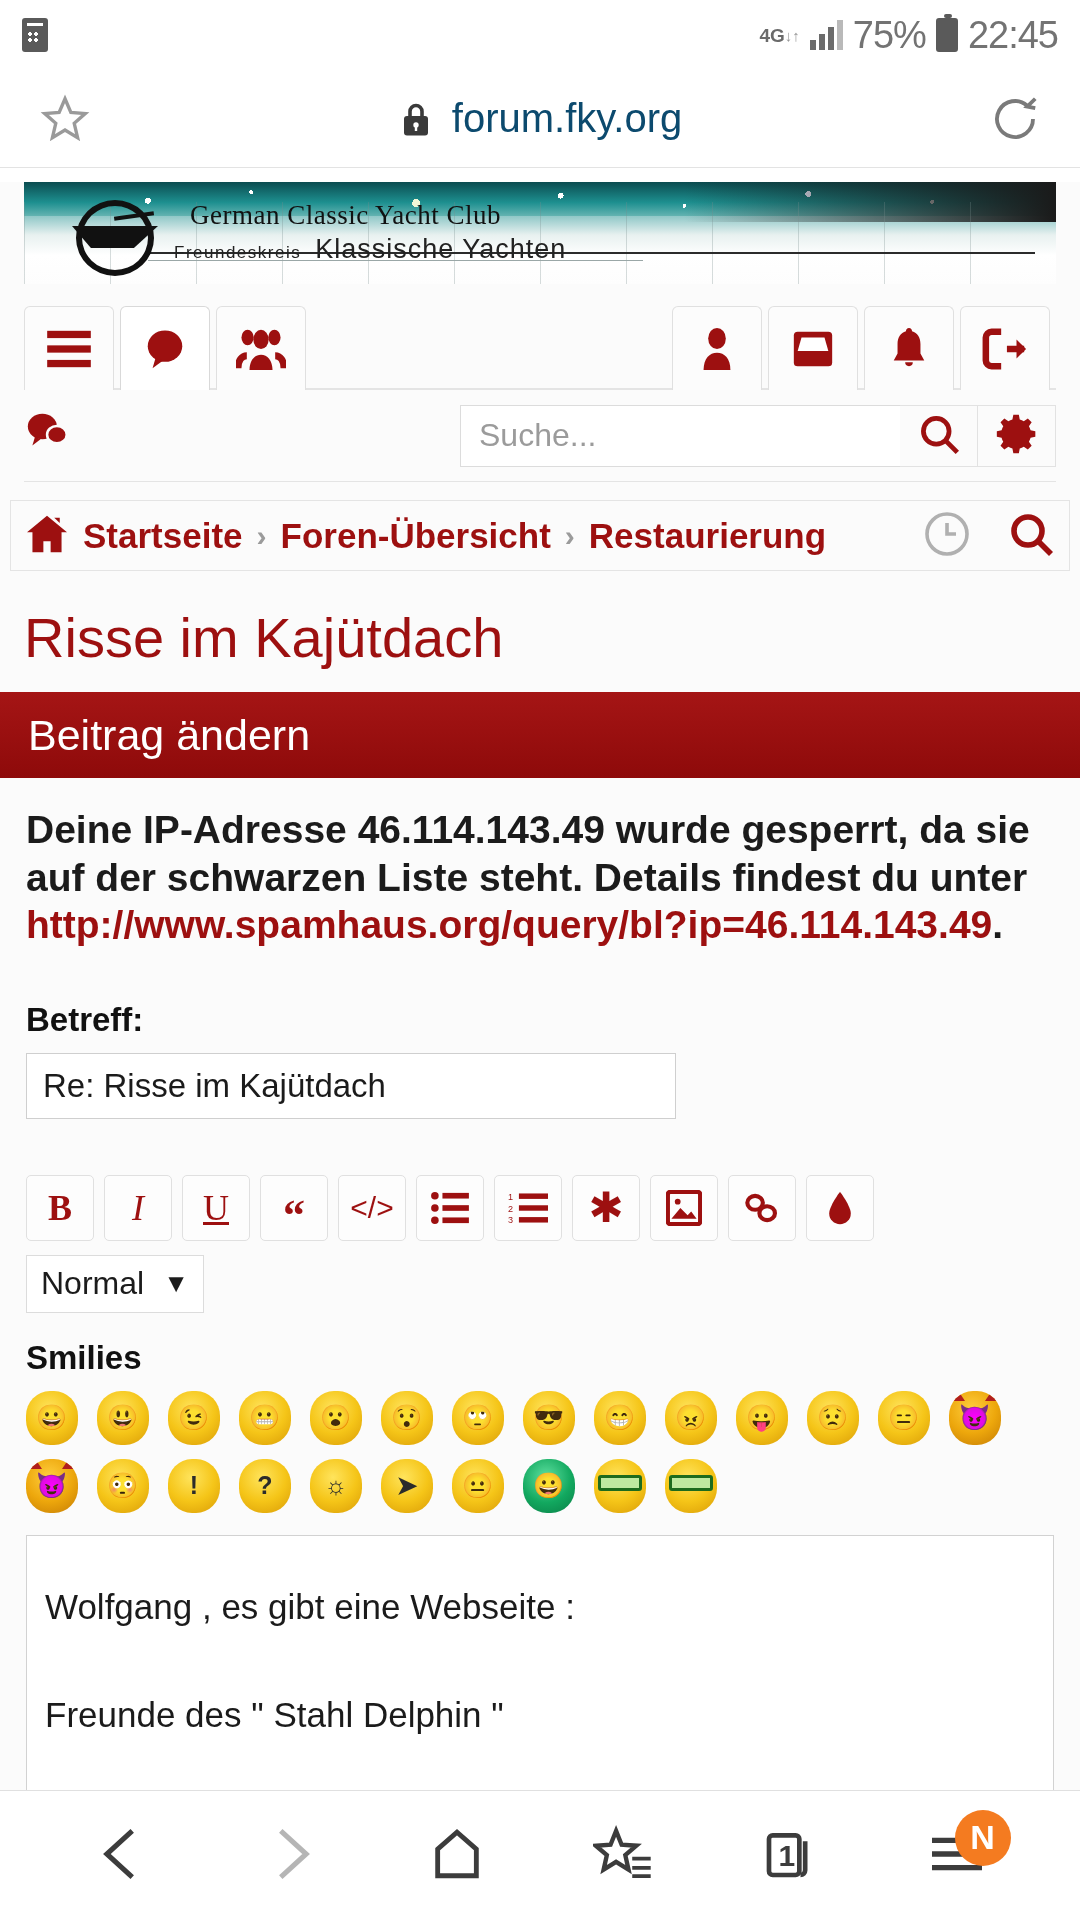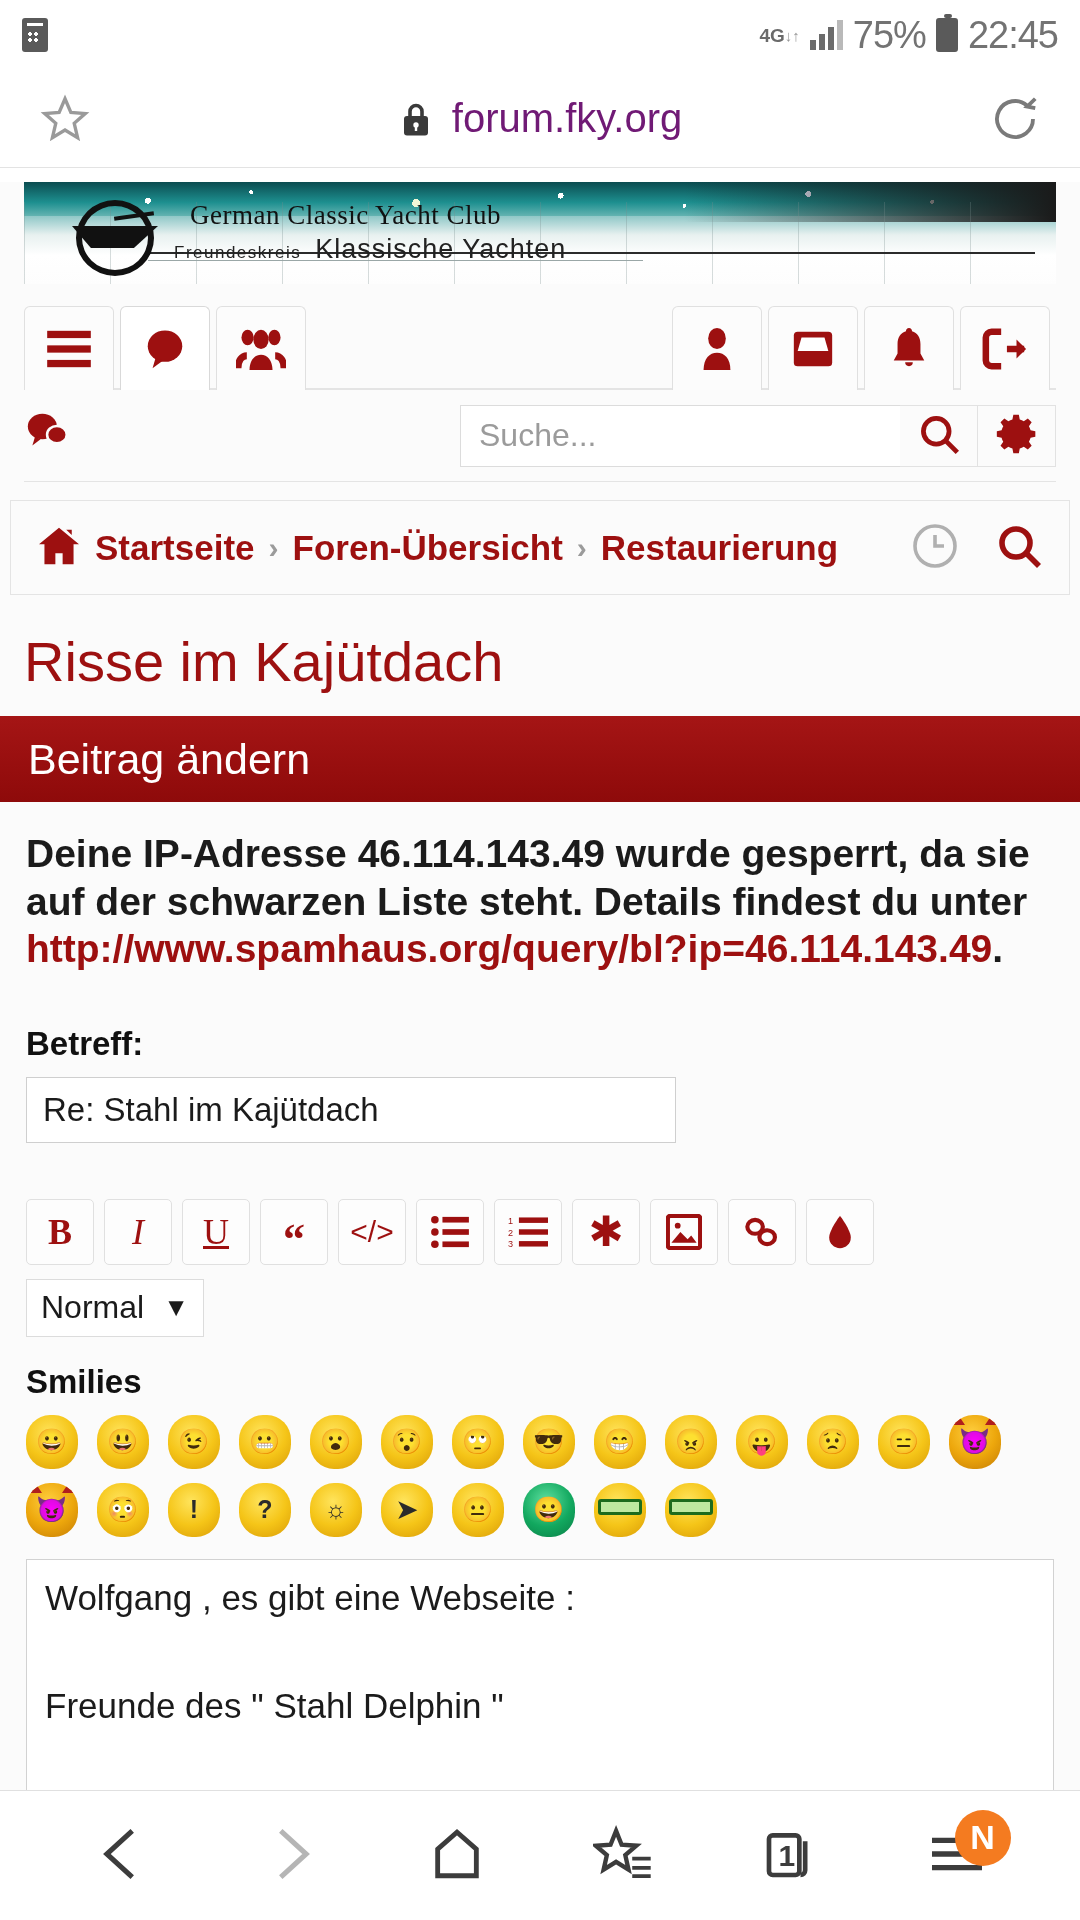--- a/index.html
+++ b/index.html
@@ -42,21 +42,21 @@
 
   
   .urlbar {
     height: 98px; width: 100%;
     display: flex; align-items: center;
     padding: 0 38px;
     background: #ffffff;
     border-bottom: 1px solid #e3e3e3;
   }
   .url-center { flex: 1; display: flex; align-items: center; justify-content: center; gap: 18px; }
-  .url-text { font-size: 40px; color: #701a75; }
+  .url-text { font-size: 40px; color: #0c4a6e; }
   .star-ic svg, .reload-ic svg { display:block; }
 
   
   .page { width: 100%; height: 1920px; background:#fbfbfb; }
 
   .banner {
     margin: 14px 24px 0 24px;
     height: 102px;
     position: relative;
     overflow: hidden;
@@ -146,25 +146,25 @@
     width: 440px; border:1px solid #dcdcdc; background:#fff;
     font-size:32px; color:#9b9b9b; padding: 0 18px;
     display:flex; align-items:center;
     border-right:none;
   }
   .sbtn{ width:78px; border:1px solid #e2e2e2; border-left:none; background:#fbfbfb;
     display:flex;align-items:center;justify-content:center;}
 
   .breadcrumb{
     margin: 18px 10px 0 10px;
-    height: 95px;
+    height: 71px;
     border:1px solid #e4e4e4;
     background:#fbfbfb;
     display:flex; align-items:center;
-    padding: 0 26px;
+    padding: 0 14px;
   }
   .bc-items{display:flex;align-items:center;gap:14px;}
   .bc-link{color:#9d1010;font-size:35px;font-weight:700;}
   .bc-sep{color:#9b9b9b;font-size:30px;font-weight:700;}
   .bc-right{margin-left:auto;display:flex;align-items:center;gap:36px;}
 
   .topic-title{
     padding: 34px 24px 22px 24px;
     color:#9d1010; font-size:56px; font-weight:400;
   }
@@ -220,21 +220,21 @@
   .sm .horns:before,.sm .horns:after{
     content:"";position:absolute;top:-2px;width:0;height:0;
     border-left:8px solid transparent;border-right:8px solid transparent;border-bottom:12px solid #b01e1e;}
   .sm .horns:before{left:0;} .sm .horns:after{right:0;}
   .sm.devil{background: radial-gradient(circle at 44% 34%, #ffcf3f 0%, #eda70c 52%, #c47b04 100%);}
   .sm .face{position:relative;z-index:2;color:#2b2b2b;font-size:25px;font-weight:700;}
 
   .editor{
     margin-top: 22px;
     border:1px solid #d2d2d2; background:#fff;
-    height: 280px; padding: 5px 18px;
+    height: 280px; padding: 38px 18px;
     font-size:35px; color:#1b1b1b; line-height:1.9;
     overflow:hidden;
   }
   .editor .l2{ color:#1b1b1b; }
 
   
   .bottomnav{
     position:absolute; left:0; bottom:0; width:1080px; height:130px;
     background:#ffffff; border-top:1px solid #e0e0e0;
     display:flex; align-items:center; justify-content:space-around;
@@ -447,21 +447,21 @@
 
   <div class="content">
 
     <div class="warn">
       <div>Deine IP-Adresse 46.114.143.49 wurde gesperrt, da sie</div>
       <div>auf der schwarzen Liste steht. Details findest du unter</div>
       <div><span class="lnk">http://www.spamhaus.org/query/bl?ip=46.114.143.49</span><span>.</span></div>
     </div>
 
     <div class="field-label">Betreff:</div>
-    <div class="subject-input">Re: Stahl im Kajütdach</div>
+    <div class="subject-input">Re: Risse im Kajütdach</div>
 
     <div class="bbbar">
       <div class="bbbtn serif" style="font-weight:700">B</div>
       <div class="bbbtn serif" style="font-style:italic">I</div>
       <div class="bbbtn serif" style="text-decoration:underline">U</div>
       <div class="bbbtn serif" style="font-size:44px;font-weight:700;line-height:0.1;padding-top:16px">“</div>
       <div class="bbbtn" style="font-size:30px">&lt;/&gt;</div>
       <div class="bbbtn">
         <svg width="38" height="34" viewBox="0 0 20 18" fill="#9d1010">
             <circle cx="2" cy="2.5" r="2"></circle>

